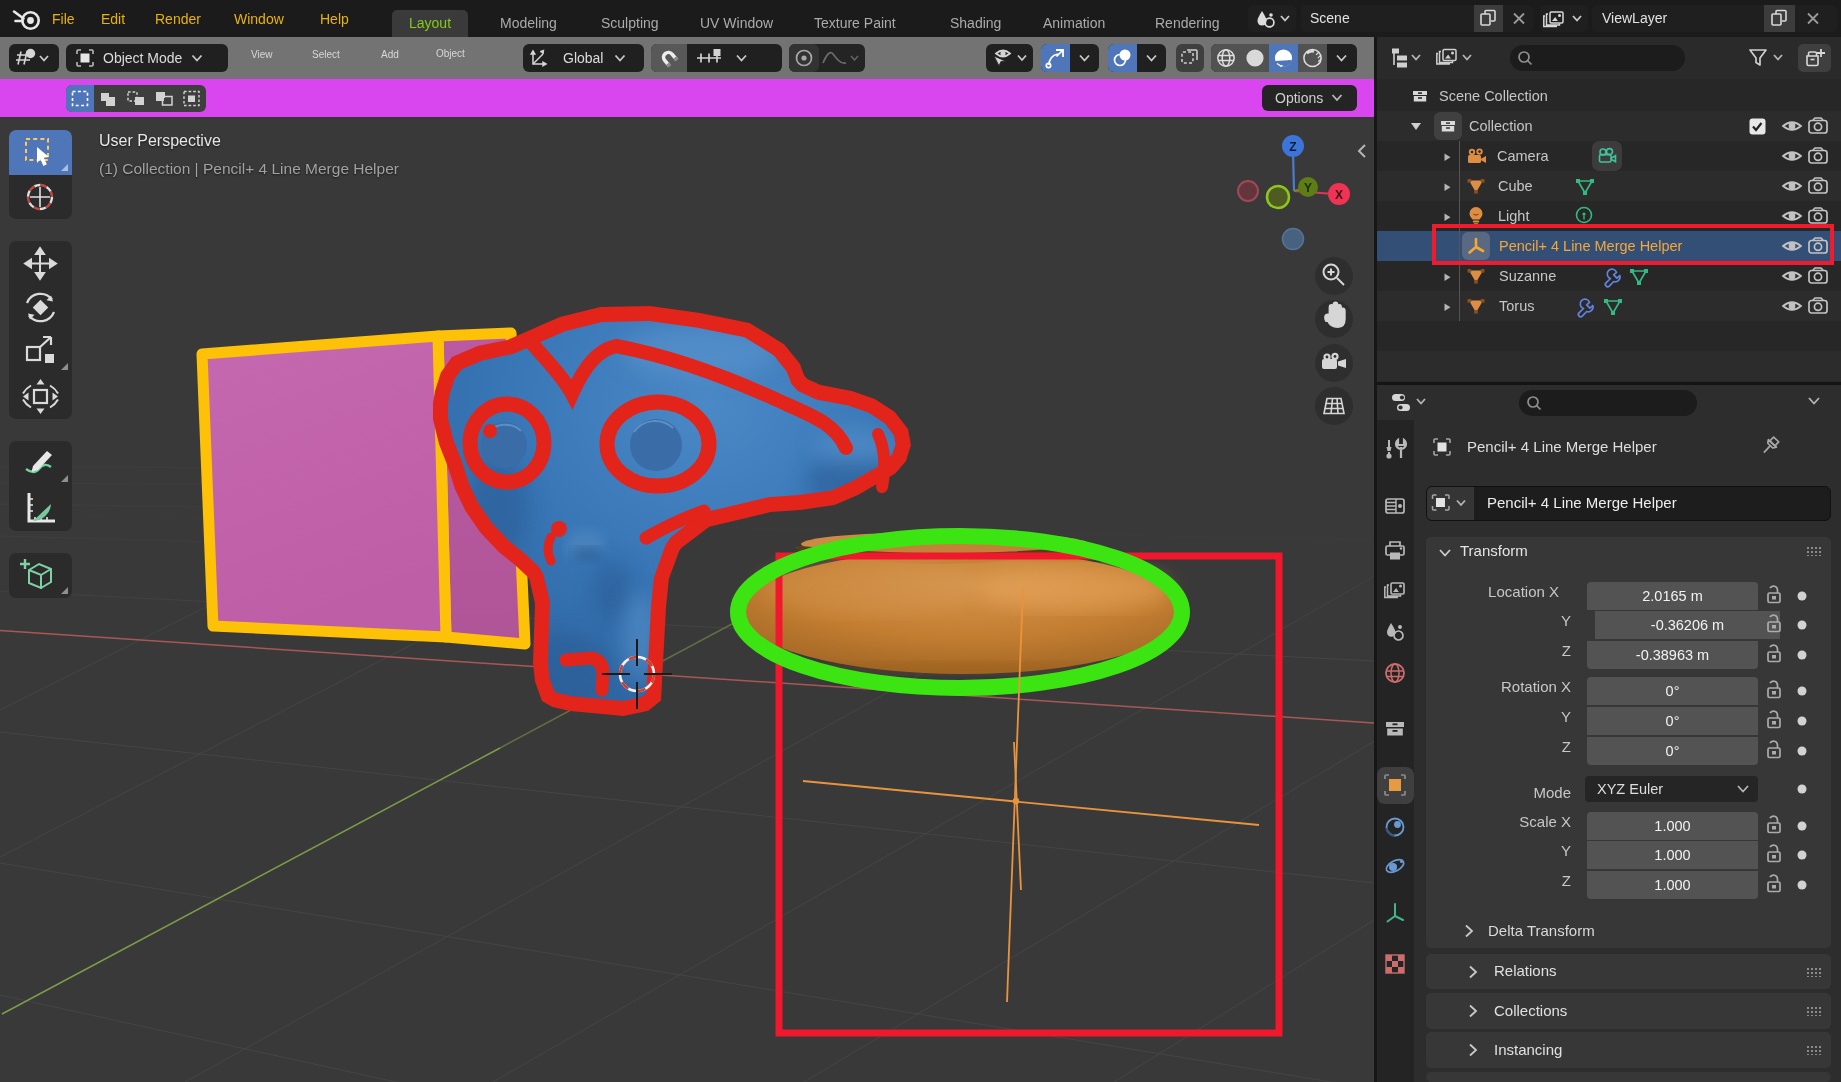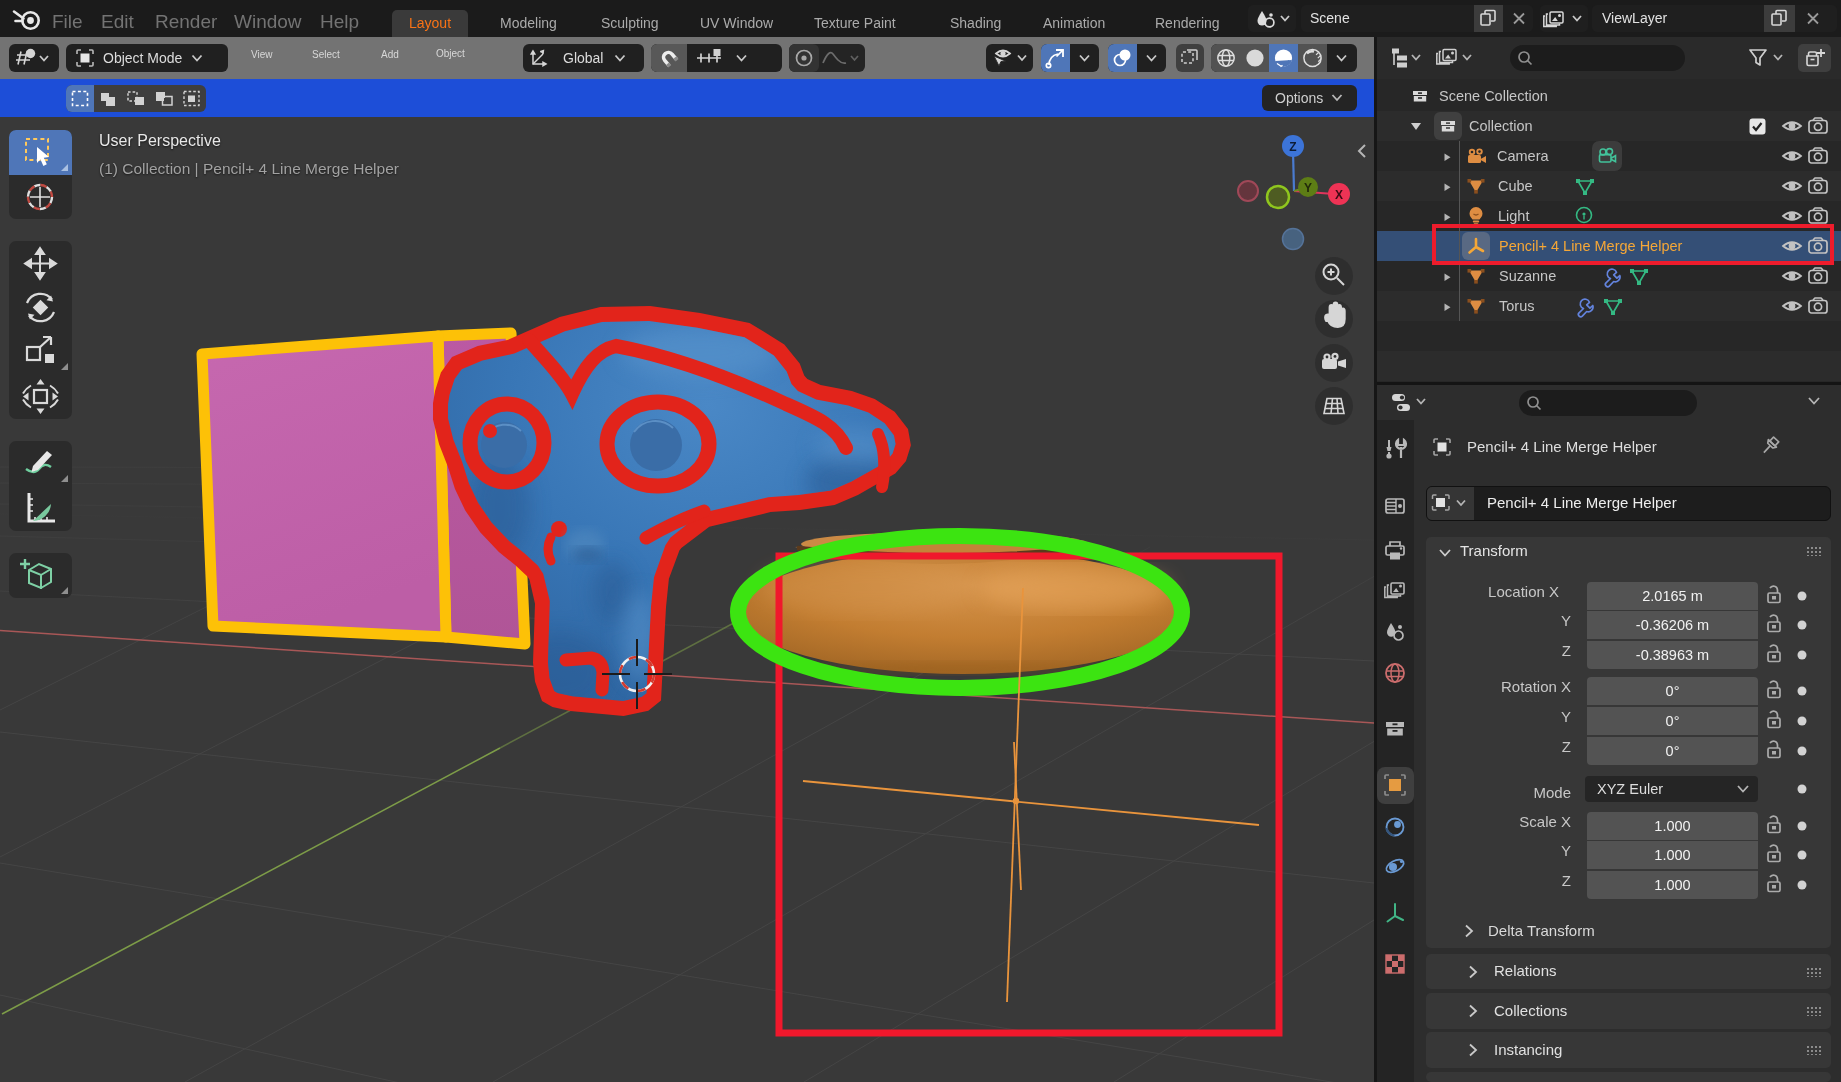--- a/index.html
+++ b/index.html
@@ -1,26 +1,26 @@
 <!DOCTYPE html>
 <html><head>
 <meta charset="utf-8">
 <style>
 html,body{margin:0;padding:0;background:#1d1d1d;}
 *{box-sizing:border-box;font-family:"Liberation Sans",sans-serif;}
 #app{position:relative;width:1841px;height:1082px;overflow:hidden;background:#1d1d1d;will-change:transform;}
 .abs{position:absolute;}
 
 #topbar{position:absolute;left:0;top:0;width:1841px;height:37px;background:#1b1b1b;}
-.menu{color:#737373;font-size:19px;}
+.menu{color:#eab308;font-size:14px;}
 .tab{color:#ababab;font-size:14px;height:27px;line-height:27px;padding:0 17px;border-radius:5px 5px 0 0;}
-.tab.act{background:#3a3a3a;color:#f97316;}
+.tab.act{background:#3a3a3a;color:#84cc16;}
 
 #vhead{position:absolute;left:0;top:37px;width:1374px;height:42px;background:#737373;}
-#vtool{position:absolute;left:0;top:79px;width:1374px;height:38px;background:#1d4ed8;padding-left:20px;}
+#vtool{position:absolute;left:0;top:79px;width:1374px;height:38px;background:#d946ef;padding-left:20px;}
 .pill{background:#202020;border-radius:6px;height:28px;display:flex;align-items:center;color:#dcdcdc;font-size:14px;}
 .hmenu{color:#d8d8d8;font-size:10px;}
 
 #rpanel{position:absolute;left:1377px;top:37px;width:464px;height:1045px;background:#272727;}
 #ohead{position:absolute;left:0;top:0;width:464px;height:42px;background:#2a2a2a;}
 .orow{position:absolute;left:0;width:464px;height:30px;display:flex;align-items:center;color:#c6c6c6;font-size:14.5px;}
 
 #props{position:absolute;left:1377px;top:382px;width:464px;height:700px;background:#2d2d2d;border-top:3px solid #141414;}
 #ptabs{position:absolute;left:0;top:35px;width:37px;height:662px;background:#242424;}
 .panel{position:absolute;left:49px;width:405px;background:#373737;border-radius:5px;color:#d5d5d5;font-size:14px;}
@@ -934,21 +934,21 @@
       <div class="vlabel" style="left:64px;top:227px;width:130px">Y</div>
       <div class="vlabel" style="left:64px;top:257px;width:130px">Z</div>
       <div class="vlabel" style="left:64px;top:293px;width:130px">Rotation X</div>
       <div class="vlabel" style="left:64px;top:323px;width:130px">Y</div>
       <div class="vlabel" style="left:64px;top:353px;width:130px">Z</div>
       <div class="vlabel" style="left:64px;top:399px;width:130px">Mode</div>
       <div class="vlabel" style="left:64px;top:428px;width:130px">Scale X</div>
       <div class="vlabel" style="left:64px;top:457px;width:130px">Y</div>
       <div class="vlabel" style="left:64px;top:487px;width:130px">Z</div>
       <div class="vbox" style="left:210px;top:197px;width:171px;border-radius:4px 4px 0 0">2.0165 m</div>
-      <div class="vbox" style="left:210px;top:226px;width:171px">-0.36206 m</div>
+      <div class="vbox" style="left:218px;top:226px;width:185px">-0.36206 m</div>
       <div class="vbox" style="left:210px;top:256px;width:171px;border-radius:0 0 4px 4px">-0.38963 m</div>
       <div class="vbox" style="left:210px;top:292px;width:171px;border-radius:4px 4px 0 0">0°</div>
       <div class="vbox" style="left:210px;top:322px;width:171px">0°</div>
       <div class="vbox" style="left:210px;top:352px;width:171px;border-radius:0 0 4px 4px">0°</div>
       <div class="abs" style="left:208px;top:391px;width:173px;height:26px;background:#252525;border-radius:4px;color:#dddddd;font-size:14.5px;line-height:26px;padding-left:12px">XYZ Euler
         <svg class="abs" style="left:150px;top:8px" width="16" height="11" viewBox="0 0 16 11">
             <path d="M3 2 l5 5.5 5-5.5" fill="none" stroke="#b5b5b5" stroke-width="1.8"></path>
           </svg>
       </div>
       <div class="vbox" style="left:210px;top:427px;width:171px;border-radius:4px 4px 0 0">1.000</div>

